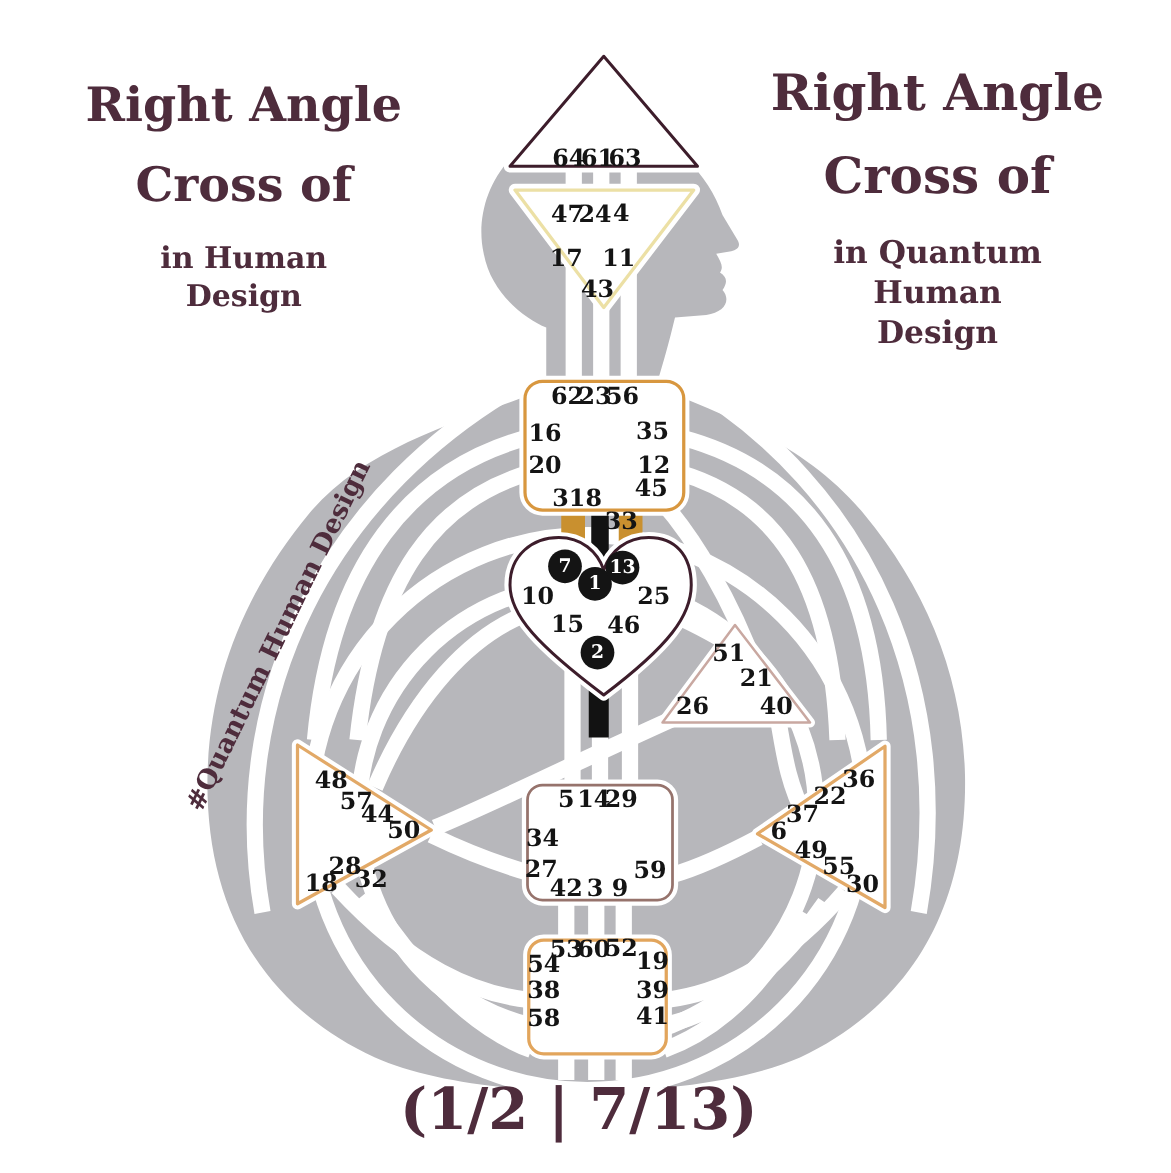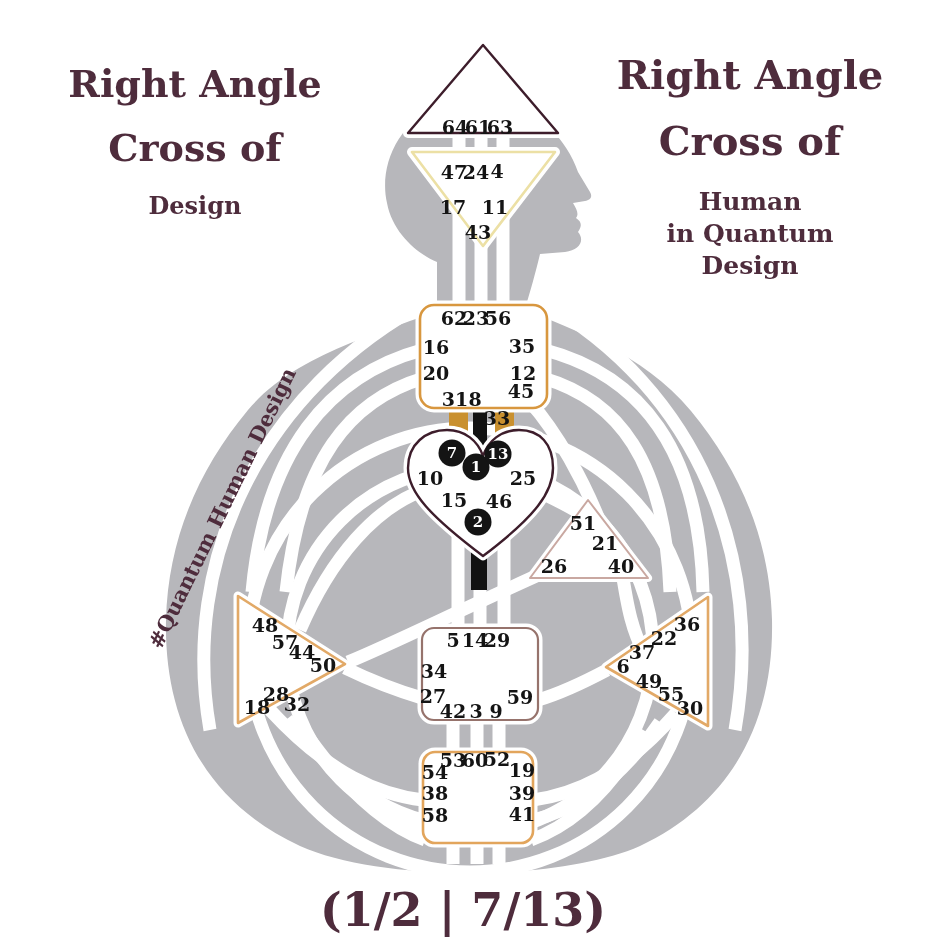--- a/index.html
+++ b/index.html
@@ -7,21 +7,21 @@
        font-family:"DejaVu Serif","Liberation Serif",serif;}
   .stage{position:absolute;inset:0;width:937px;height:938px;}
   svg.bg{position:absolute;left:0;top:0;}
   
   .title{position:absolute;text-align:center;color:#4e2c3c;font-weight:bold;}
   .title-left{left:10px;top:52px;width:370px;font-size:38px;line-height:64px;}
   .title-right{left:568px;top:42px;width:364px;font-size:40px;line-height:66px;}
   .subtitle{font-size:24px;line-height:31px;margin-top:10px;font-weight:bold;}
   .title-right .subtitle{font-size:25px;line-height:32px;margin-top:12px;}
   .profile{position:absolute;left:0;top:860px;width:926px;text-align:center;
-           font-size:46px;font-weight:bold;color:#4e2c3c;margin-top:23px;}
+           font-size:46px;font-weight:bold;color:#4e2c3c;}
   .hashtag{position:absolute;left:222px;top:508px;transform:translate(-50%,-50%) rotate(-64deg);
            transform-origin:center;white-space:nowrap;font-size:21px;font-weight:bold;color:#4e2c3c;}
   
   .g{position:absolute;transform:translate(-50%,-50%);font-size:19px;font-weight:bold;
      color:#141414;white-space:nowrap;line-height:1;}
   .g.c{background:#141414;color:#ffffff;width:27px;height:27px;border-radius:50%;
        display:flex;align-items:center;justify-content:center;font-size:15px;}
 </style>
 </head>
 <body>
@@ -141,30 +141,31 @@
 
       <rect x="423" y="752" width="110" height="91" rx="12" fill="#ffffff" stroke="#ffffff" stroke-width="9"></rect>
       <rect x="423" y="752" width="110" height="91" rx="12" fill="#ffffff" stroke="#e2a55c" stroke-width="2.6"></rect>
     </g>
   </svg>
 
   <div class="title title-left">
     <div>Right Angle</div>
     <div>Cross of</div>
     <div class="subtitle">
+      <div>in Human</div>
       <div>Design</div>
     </div>
   </div>
 
   <div class="title title-right">
     <div>Right Angle</div>
     <div>Cross of</div>
     <div class="subtitle">
+      <div>in Quantum</div>
       <div>Human</div>
-      <div>in Quantum</div>
       <div>Design</div>
     </div>
   </div>
 
   <div class="hashtag">#Quantum Human Design</div>
 
   <div class="profile">(1/2 | 7/13)</div>
 
   <div>
 

